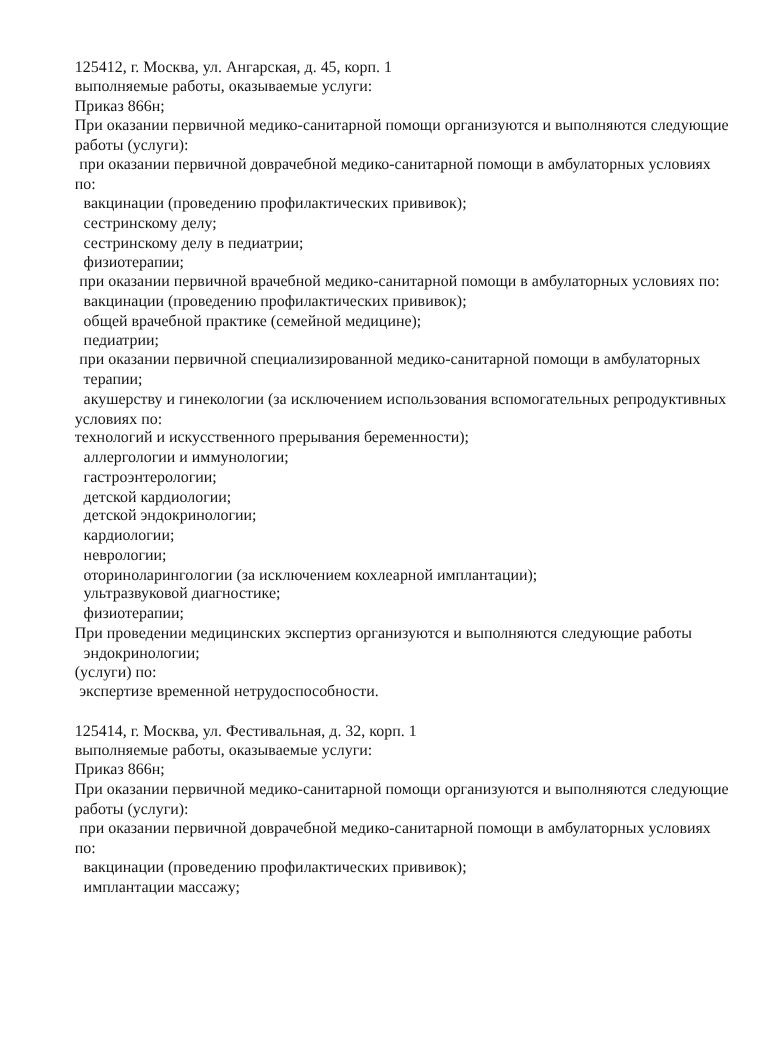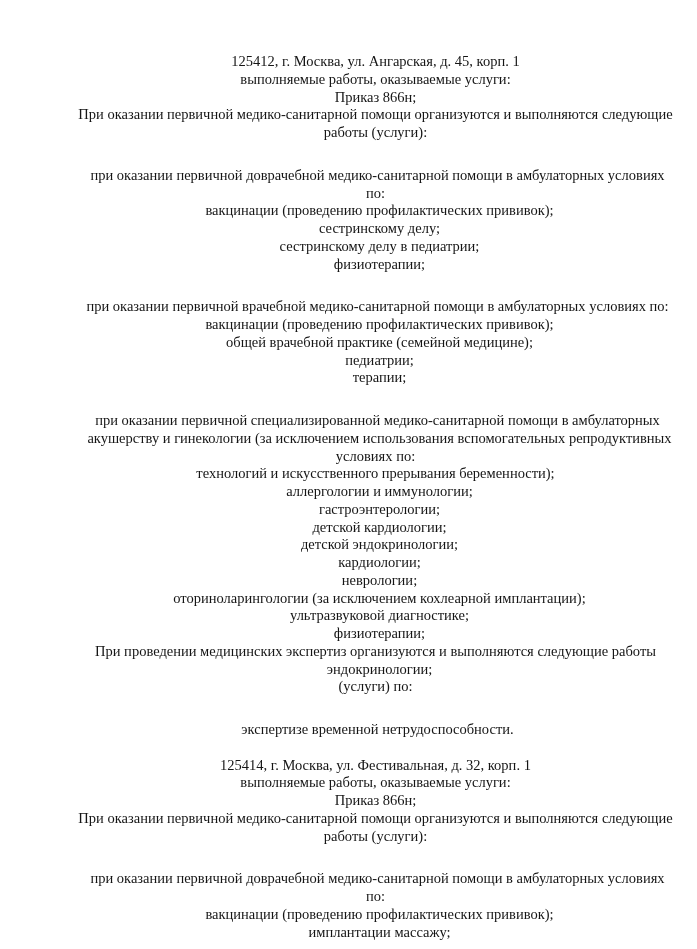--- a/index.html
+++ b/index.html
@@ -21,46 +21,46 @@
     width: 615px;
     font-family: "Liberation Serif", "DejaVu Serif", serif;
     font-size: 14.5px;
     line-height: 17.75px;
     color: #151515;
   }
   .section { }
   .section + .section { margin-top: 17.75px; }
   .ln { white-space: pre; }
   .ind0 { padding-left: 0; }
-  .ind1 { padding-left: 4px; margin-top: 25px; }
+  .ind1 { padding-left: 4px; }
   .ind2 { padding-left: 8px; }
 </style>
 </head>
 <body>
 
 <div class="page">
-  <div class="doc" style="color: rgb(21, 21, 21); text-align: center;">
+  <div class="doc" style="color: rgb(21, 21, 21);">
       <div class="section">
         <div class="ln ind0">125412, г. Москва, ул. Ангарская, д. 45, корп. 1</div>
         <div class="ln ind0">выполняемые работы, оказываемые услуги:</div>
         <div class="ln ind0">Приказ 866н;</div>
         <div class="ln ind0">При оказании первичной медико-санитарной помощи организуются и выполняются следующие</div>
         <div class="ln ind0">работы (услуги):</div>
         <div class="ln ind1">при оказании первичной доврачебной медико-санитарной помощи в амбулаторных условиях</div>
         <div class="ln ind0">по:</div>
         <div class="ln ind2">вакцинации (проведению профилактических прививок);</div>
         <div class="ln ind2">сестринскому делу;</div>
         <div class="ln ind2">сестринскому делу в педиатрии;</div>
         <div class="ln ind2">физиотерапии;</div>
         <div class="ln ind1">при оказании первичной врачебной медико-санитарной помощи в амбулаторных условиях по:</div>
         <div class="ln ind2">вакцинации (проведению профилактических прививок);</div>
         <div class="ln ind2">общей врачебной практике (семейной медицине);</div>
         <div class="ln ind2">педиатрии;</div>
+        <div class="ln ind1">при оказании первичной специализированной медико-санитарной помощи в амбулаторных</div>
         <div class="ln ind2">терапии;</div>
-        <div class="ln ind1">при оказании первичной специализированной медико-санитарной помощи в амбулаторных</div>
         <div class="ln ind2">акушерству и гинекологии (за исключением использования вспомогательных репродуктивных</div>
         <div class="ln ind0">условиях по:</div>
         <div class="ln ind0">технологий и искусственного прерывания беременности);</div>
         <div class="ln ind2">аллергологии и иммунологии;</div>
         <div class="ln ind2">гастроэнтерологии;</div>
         <div class="ln ind2">детской кардиологии;</div>
         <div class="ln ind2">детской эндокринологии;</div>
         <div class="ln ind2">кардиологии;</div>
         <div class="ln ind2">неврологии;</div>
         <div class="ln ind2">оториноларингологии (за исключением кохлеарной имплантации);</div>

